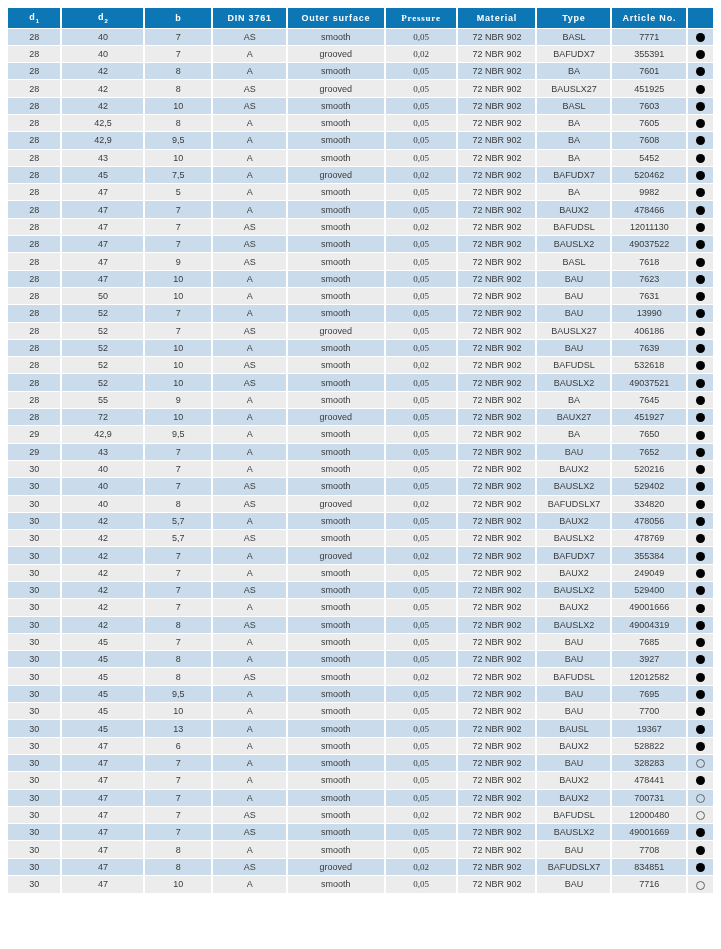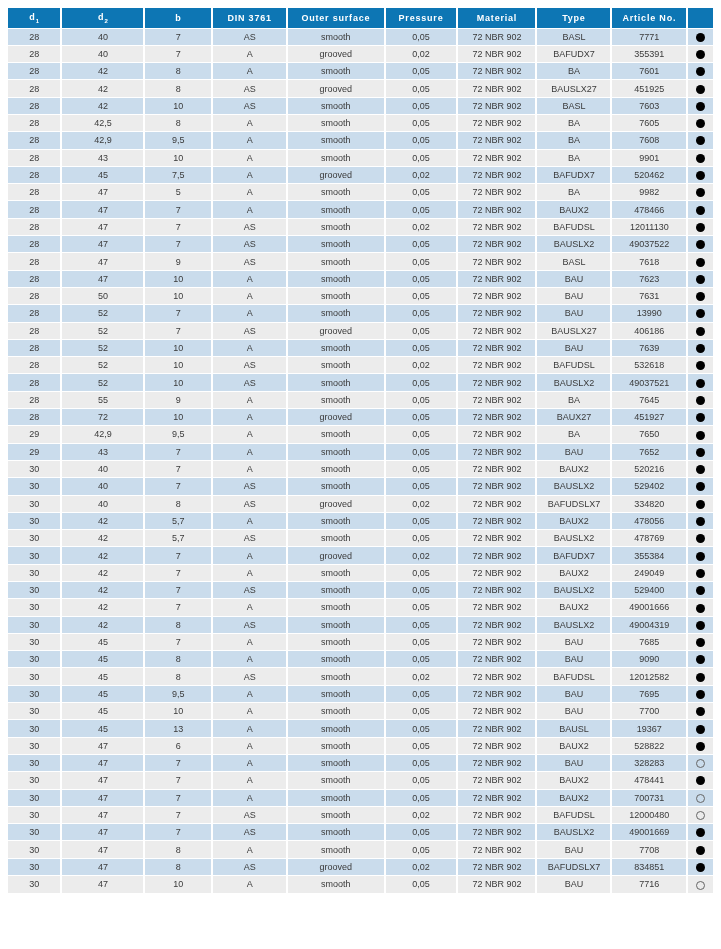--- a/index.html
+++ b/index.html
@@ -56,21 +56,21 @@
     color: var(--cell-text);
     height: 17.3px;
   }
   tr.row-blue td { background: var(--row-blue); }
   tr.row-gray td { background: var(--row-gray); }
   .col-d1 { width: 52px; }
   .col-d2 { width: 81px; }
   .col-b { width: 66px; }
   .col-din { width: 73px; margin-left: 12px; }
   .col-outer { width: 95px; }
-  .col-pressure { width: 71px; }
+  .col-pressure { width: 71px; font-family: Liberation Serif, serif; }
   .col-material { width: 77px; }
   .col-type { width: 73px; }
   .col-article { width: 74px; }
   .col-marker { width: 25px; }
   .dot {
     display: inline-block;
     width: 9px; height: 9px;
     border-radius: 50%;
     vertical-align: middle;
   }
@@ -183,21 +183,21 @@
         </tr>
         <tr class="row-gray">
           <td class="col-d1">28</td>
           <td class="col-d2">43</td>
           <td class="col-b">10</td>
           <td class="col-din">A</td>
           <td class="col-outer">smooth</td>
           <td class="col-pressure">0,05</td>
           <td class="col-material">72 NBR 902</td>
           <td class="col-type">BA</td>
-          <td class="col-article">9901</td>
+          <td class="col-article">5452</td>
           <td class="col-marker"><span class="dot dot-filled"></span></td>
         </tr>
         <tr class="row-blue">
           <td class="col-d1">28</td>
           <td class="col-d2">45</td>
           <td class="col-b">7,5</td>
           <td class="col-din">A</td>
           <td class="col-outer">grooved</td>
           <td class="col-pressure">0,02</td>
           <td class="col-material">72 NBR 902</td>
@@ -531,21 +531,21 @@
         </tr>
         <tr class="row-blue">
           <td class="col-d1">30</td>
           <td class="col-d2">45</td>
           <td class="col-b">8</td>
           <td class="col-din">A</td>
           <td class="col-outer">smooth</td>
           <td class="col-pressure">0,05</td>
           <td class="col-material">72 NBR 902</td>
           <td class="col-type">BAU</td>
-          <td class="col-article">9090</td>
+          <td class="col-article">3927</td>
           <td class="col-marker"><span class="dot dot-filled"></span></td>
         </tr>
         <tr class="row-gray">
           <td class="col-d1">30</td>
           <td class="col-d2">45</td>
           <td class="col-b">8</td>
           <td class="col-din">AS</td>
           <td class="col-outer">smooth</td>
           <td class="col-pressure">0,02</td>
           <td class="col-material">72 NBR 902</td>

